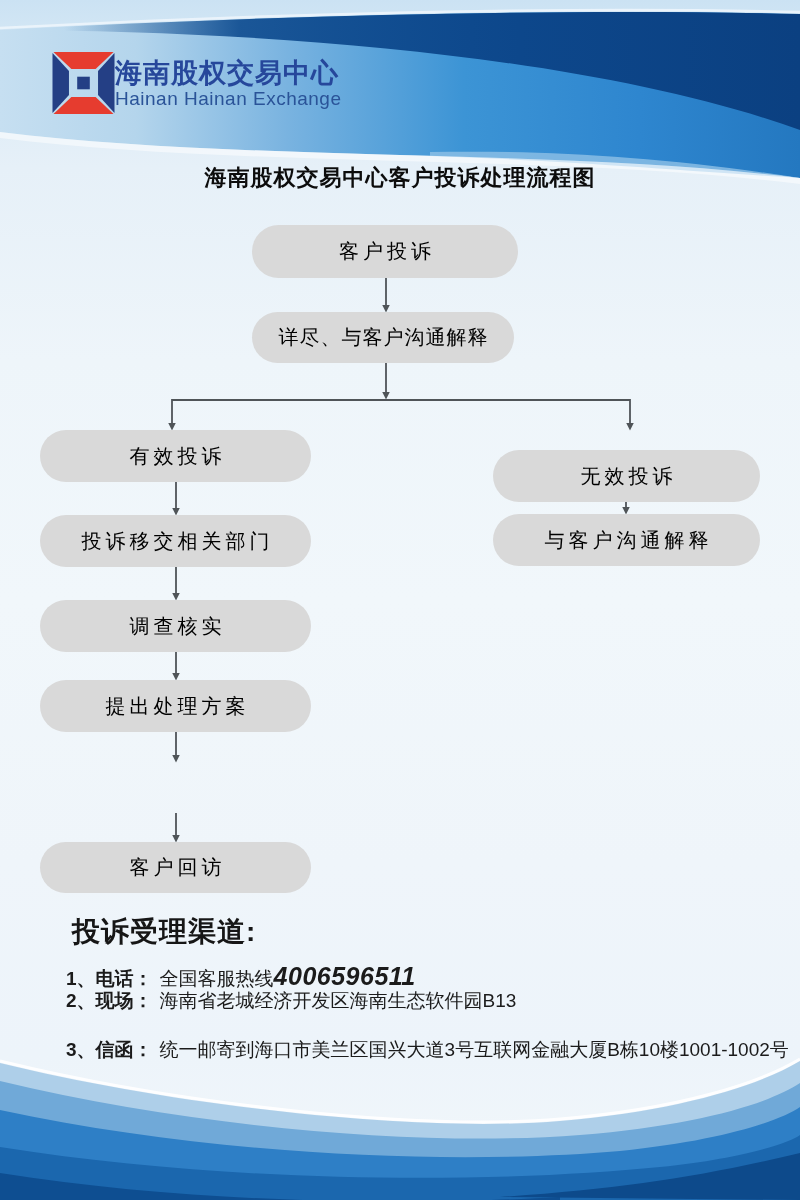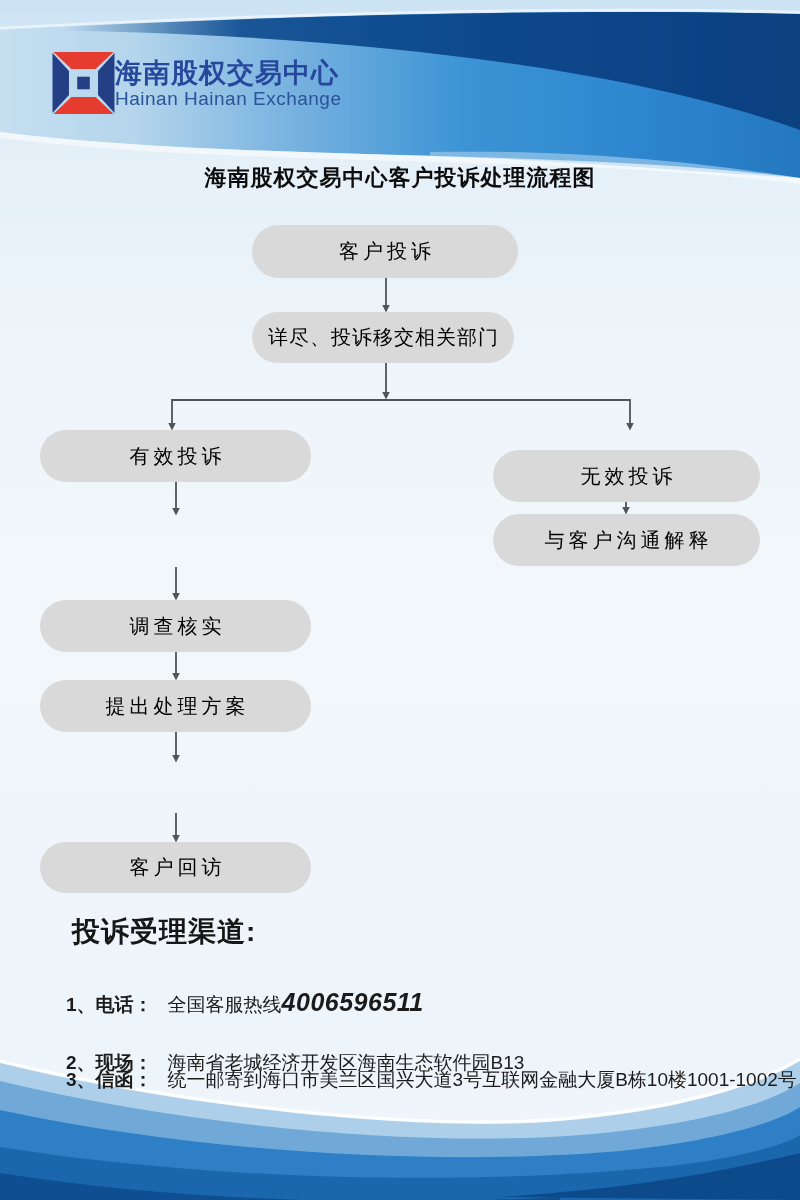--- a/index.html
+++ b/index.html
@@ -27,25 +27,25 @@
     background:#d9d9d9;border-radius:27px;
     display:flex;align-items:center;justify-content:center;
     font-family:"Liberation Serif","DejaVu Serif",serif;
     font-size:20px;color:#000;letter-spacing:4px;padding-left:4px;box-sizing:border-box;
   }
   .node.tight{letter-spacing:1px;padding-left:1px;}
   
   .channels{position:absolute;left:0;top:0;width:800px;z-index:3;}
   .channels-heading{position:absolute;left:72px;top:913px;font-size:28px;font-weight:bold;color:#161616;letter-spacing:1px;}
   .channel-line{position:absolute;left:66px;display:flex;align-items:baseline;white-space:nowrap;color:#1b1b1b;}
-  .channel-label{font-size:19px;font-weight:bold;margin-right:15px;}
-  .channel-text{font-size:19px;margin-top:30px;}
+  .channel-label{font-size:19px;font-weight:bold;margin-right:7px;}
+  .channel-text{font-size:19px;}
   .channel-highlight{font-size:25px;font-weight:bold;margin-left:0;letter-spacing:0.5px;font-style:italic;}
   .line-1{top:962px;}
-  .line-2{top:1020px;}
+  .line-2{top:988px;}
   .line-3{top:1037px;}
 </style>
 </head>
 <body>
 
 <div class="page">
 
   <svg class="layer" style="top:0;z-index:1" width="800" height="210" viewBox="0 0 800 210">
     <defs>
       <linearGradient id="bandg" x1="0" y1="0" x2="1" y2="0">
@@ -101,23 +101,24 @@
       <path d="M176,482 L176,509" marker-end="url(#ah)"></path>
       <path d="M176,567 L176,594" marker-end="url(#ah)"></path>
       <path d="M176,652 L176,674" marker-end="url(#ah)"></path>
       <path d="M176,732 L176,756" marker-end="url(#ah)"></path>
       <path d="M176,813 L176,836" marker-end="url(#ah)"></path>
       <path d="M626,482 L626,508" marker-end="url(#ah)"></path>
     </g>
   </svg>
 
   <div class="node" style="left:252px;top:225px;width:266px;height:53px;">客户投诉</div>
-  <div class="node tight" style="left:252px;top:312px;width:262px;height:51px;">详尽、投诉移交相关部门</div>
+  <div class="node tight" style="left:252px;top:312px;width:262px;height:51px;">详尽、与客户沟通解释</div>
 
   <div class="node" style="left:40px;top:430px;width:271px;height:52px;">有效投诉</div>
+  <div class="node" style="left:40px;top:515px;width:271px;height:52px;">投诉移交相关部门</div>
   <div class="node" style="left:40px;top:600px;width:271px;height:52px;">调查核实</div>
   <div class="node" style="left:40px;top:680px;width:271px;height:52px;">提出处理方案</div>
   <div class="node" style="left:40px;top:842px;width:271px;height:51px;">客户回访</div>
 
   <div class="node" style="left:493px;top:430px;width:267px;height:52px;margin-top:20px;">无效投诉</div>
   <div class="node" style="left:493px;top:514px;width:267px;height:52px;">与客户沟通解释</div>
 
   <div class="channels">
     <div class="channels-heading">投诉受理渠道:</div>
 

